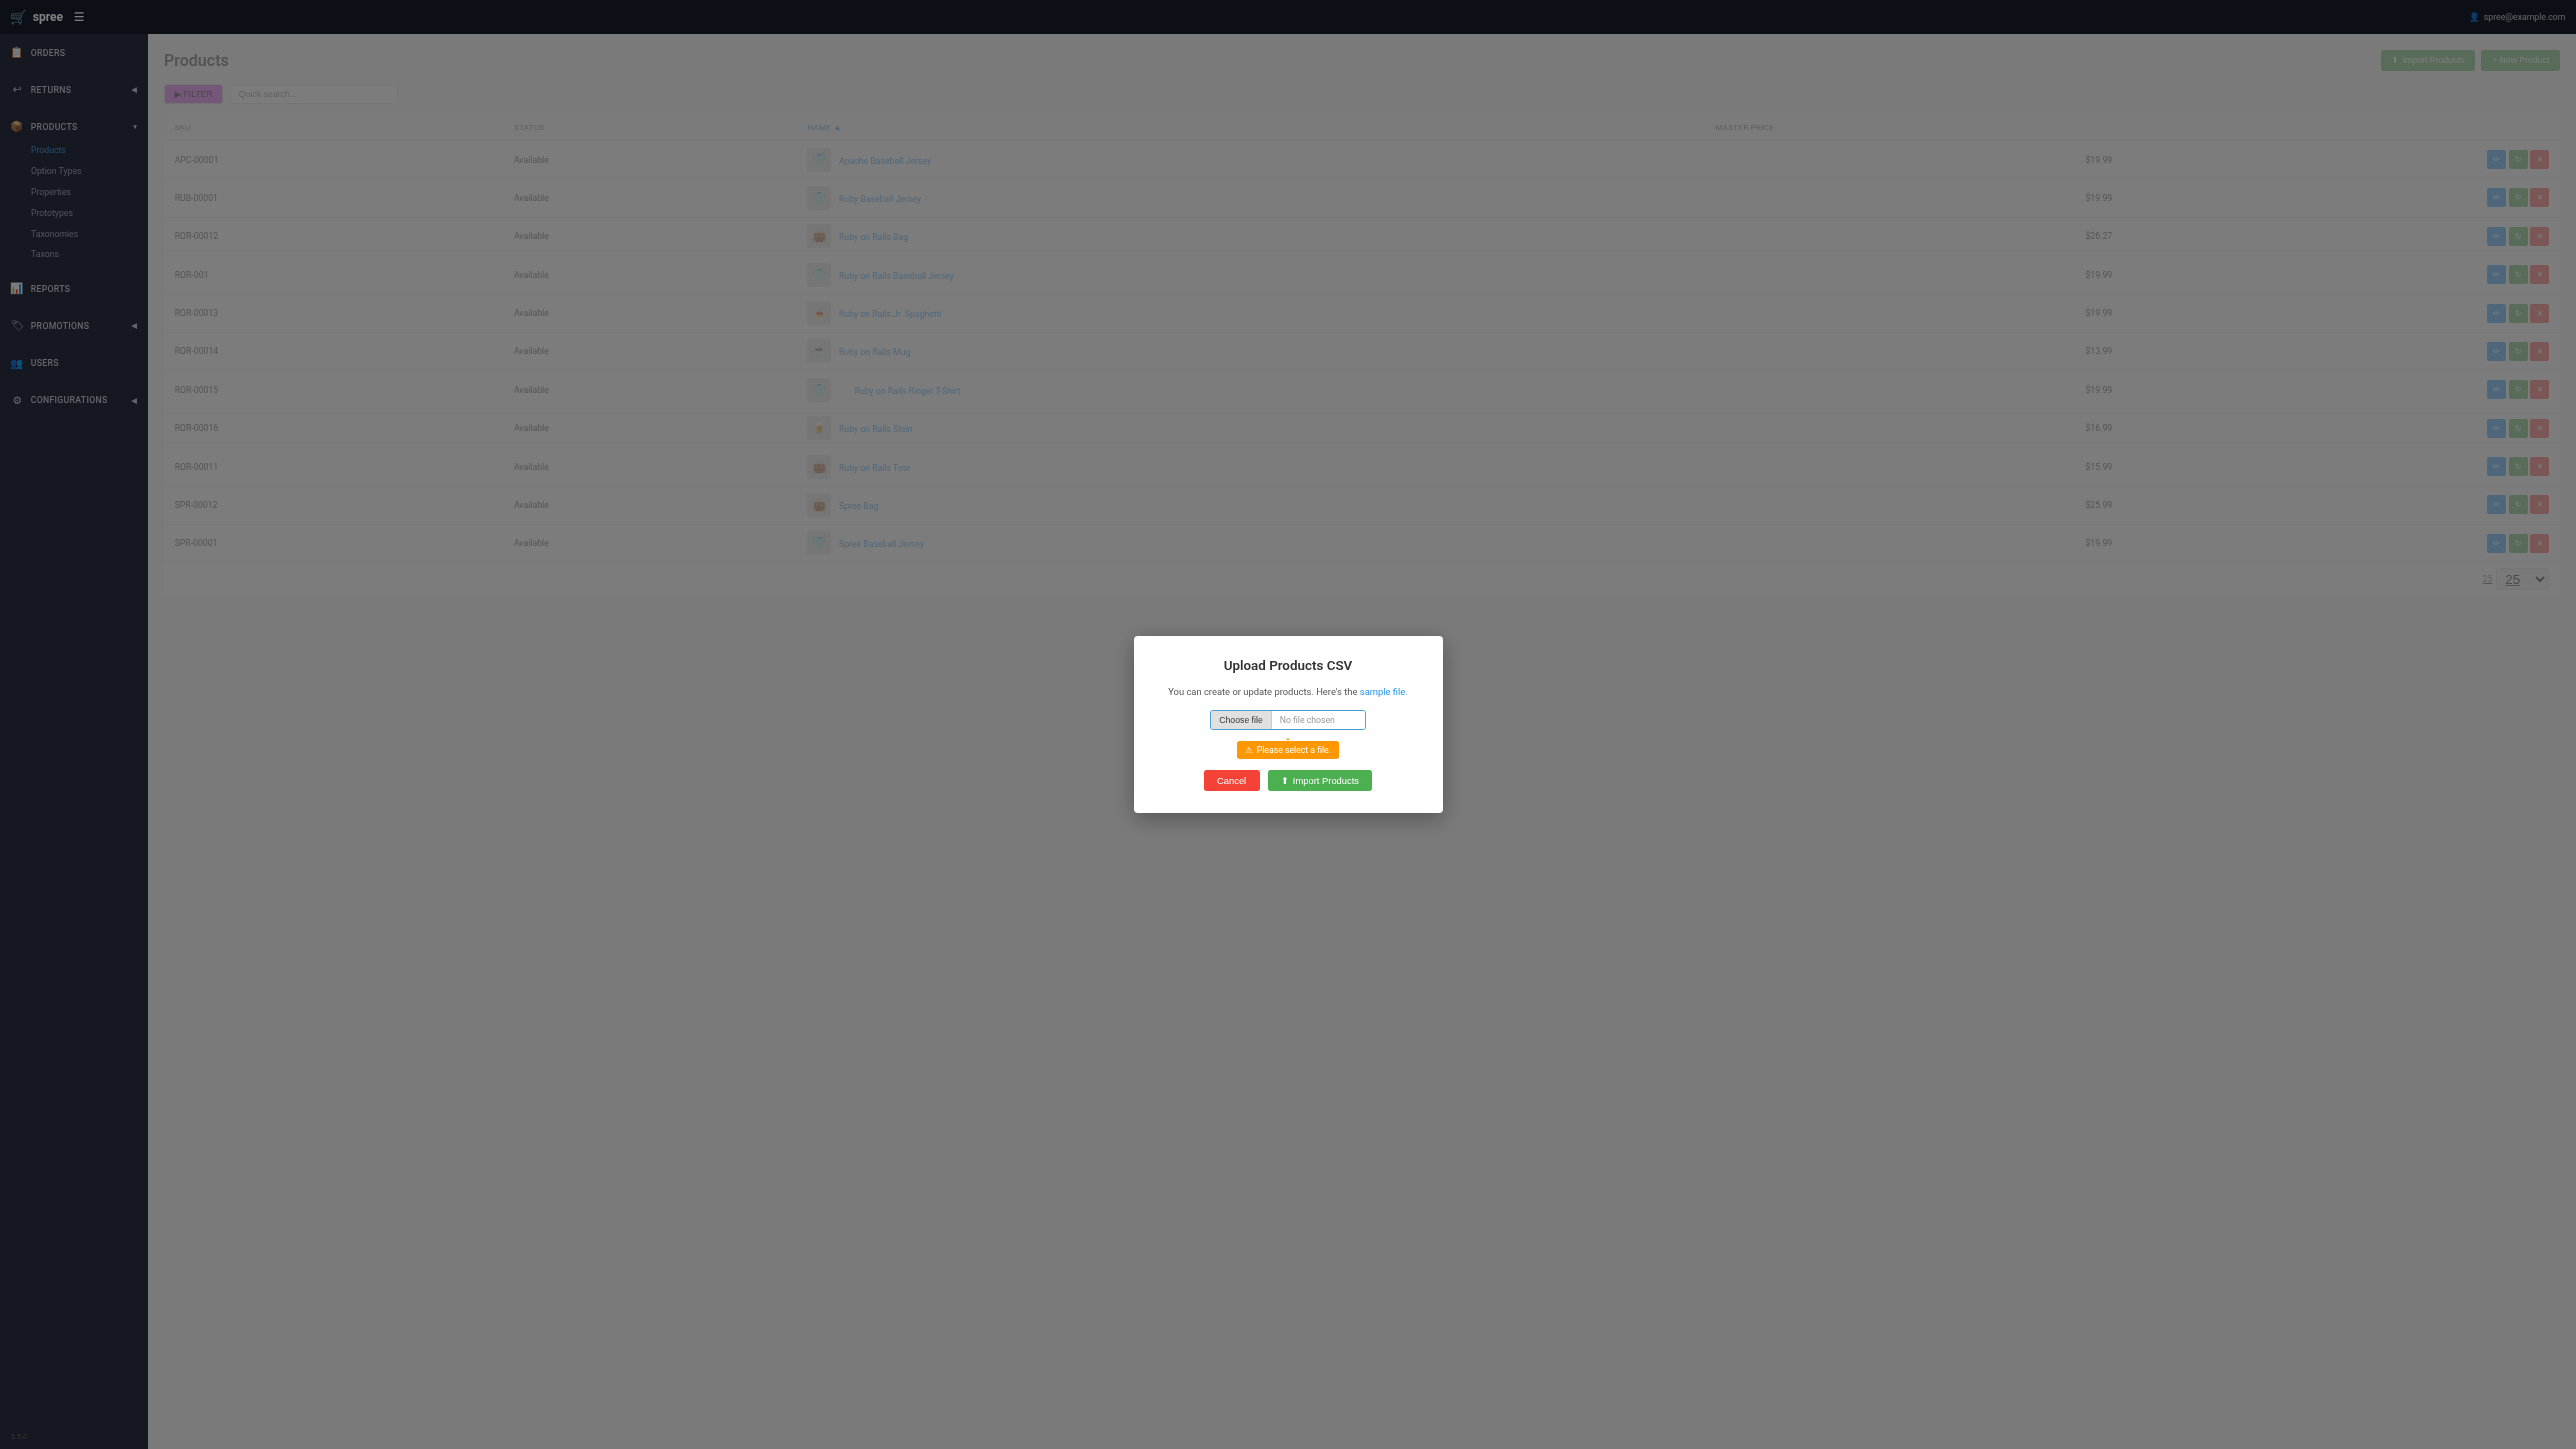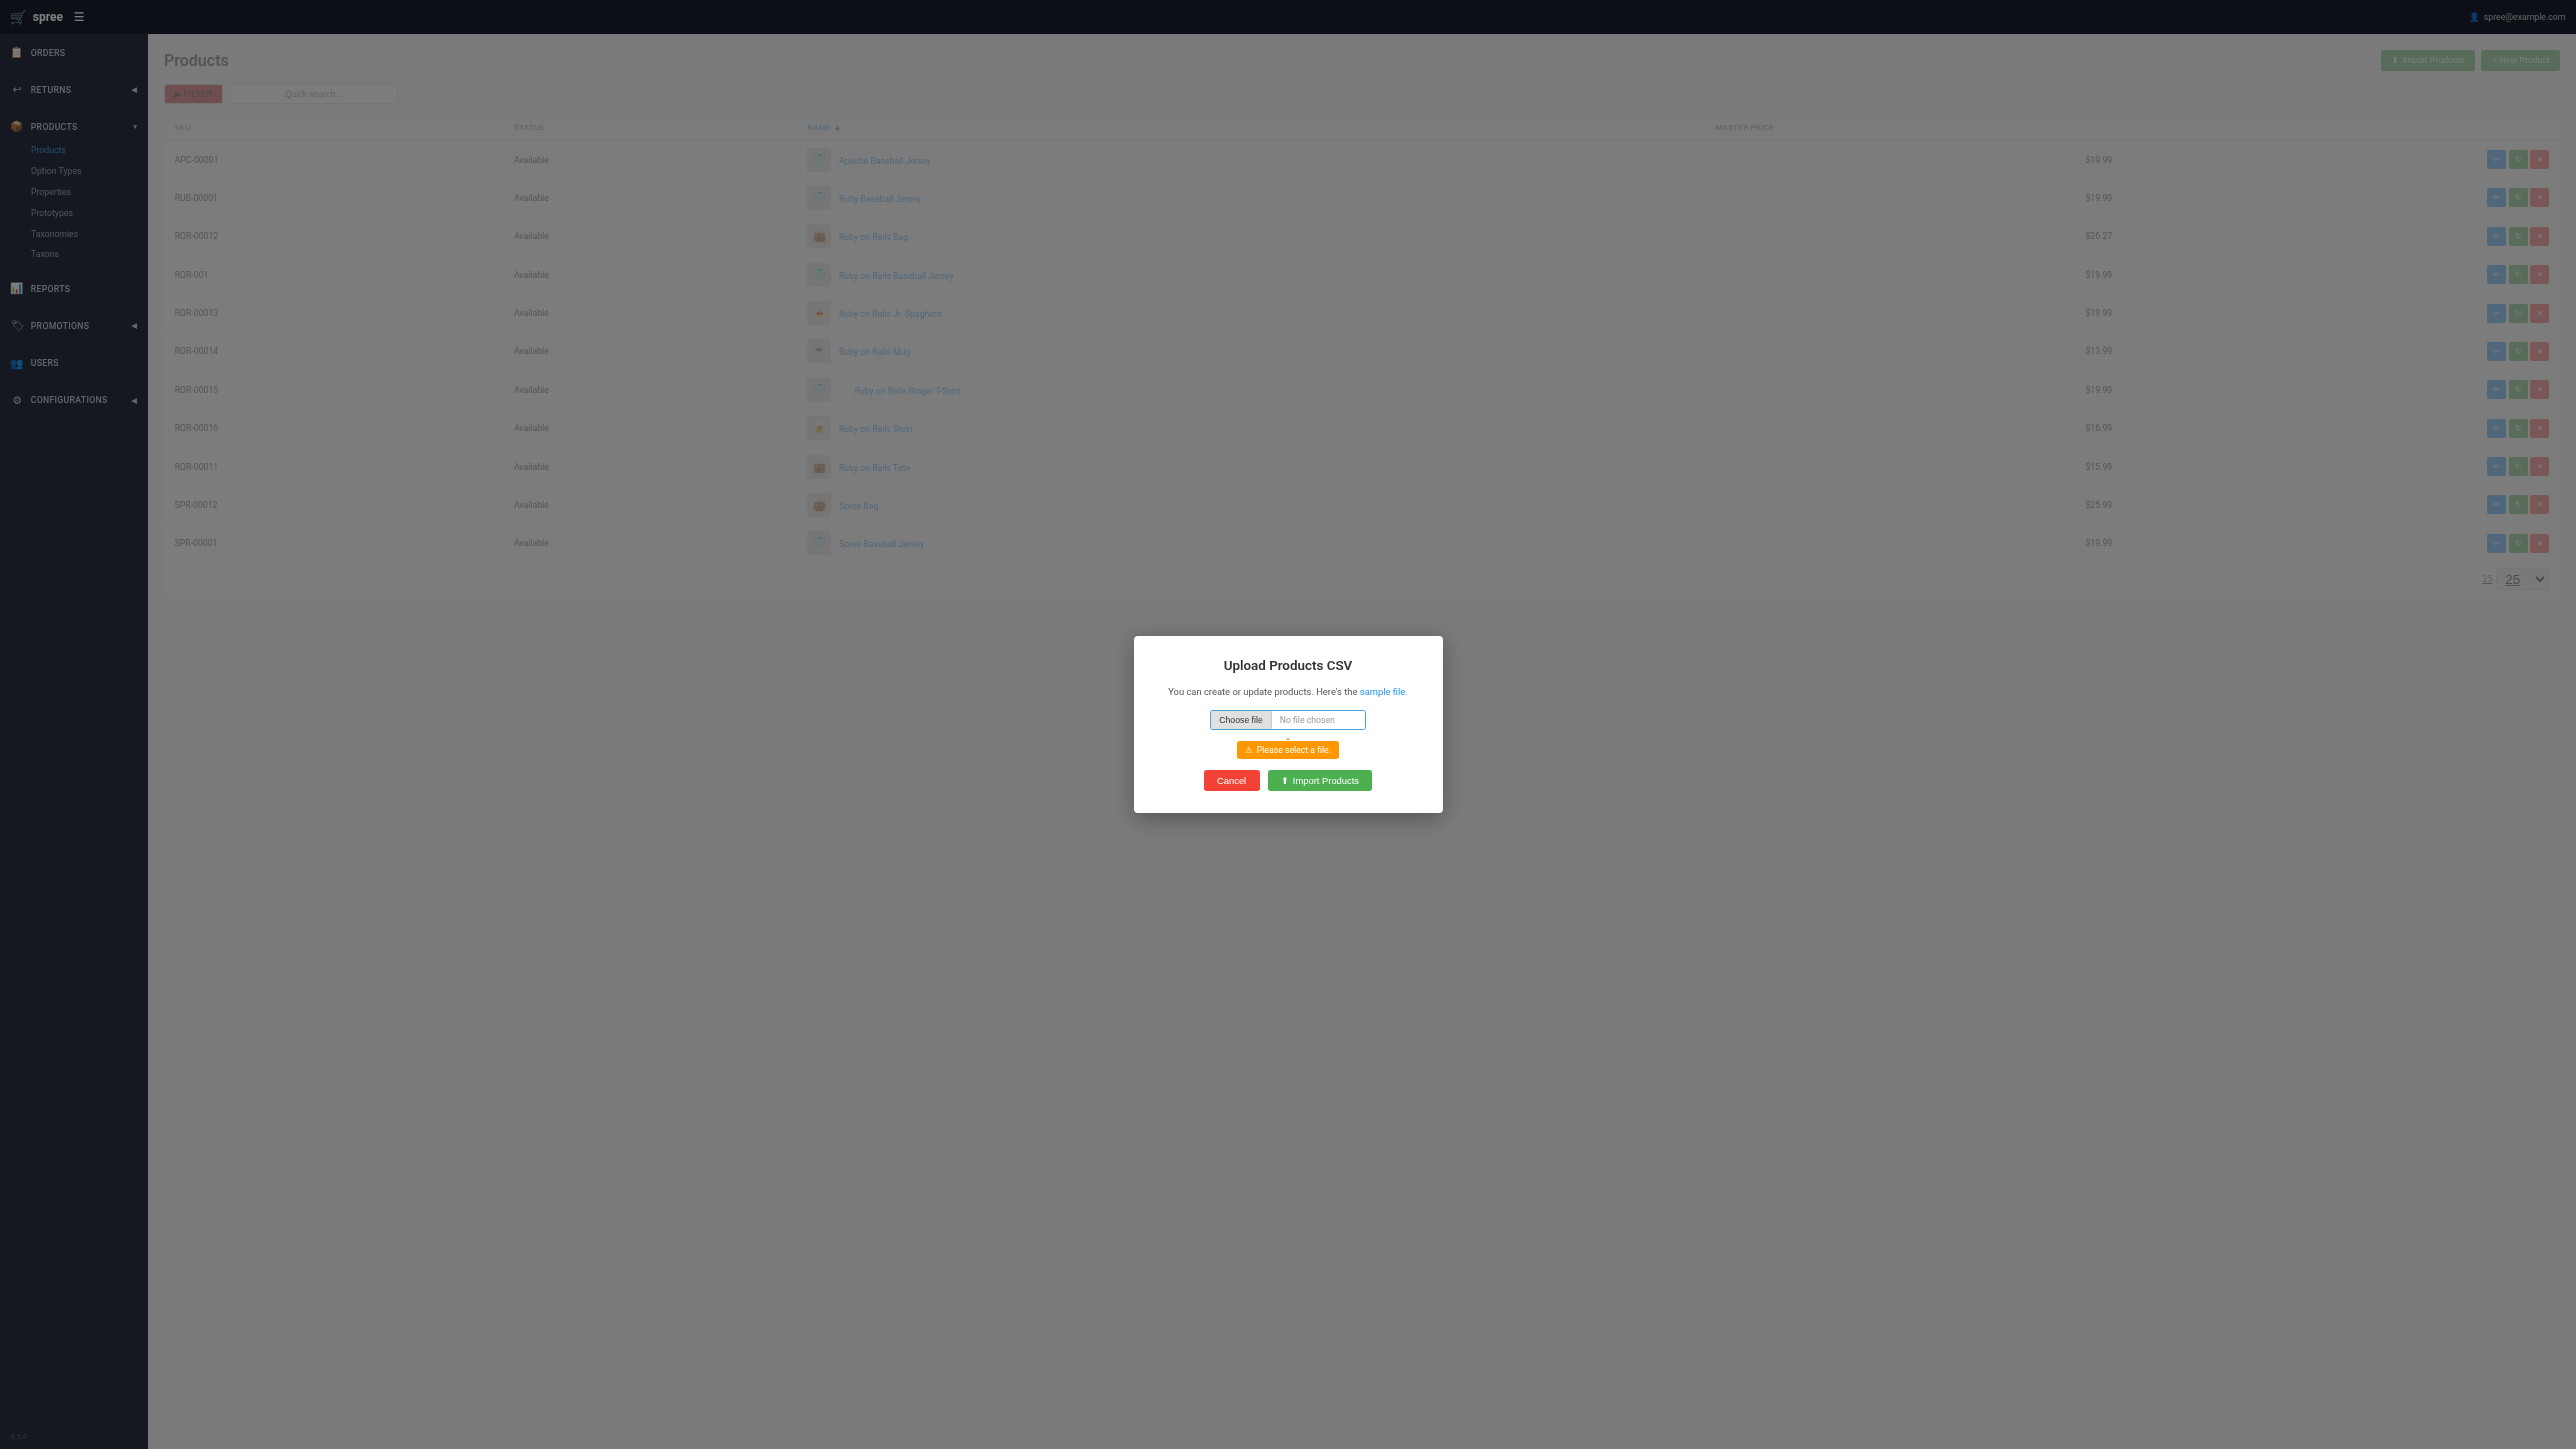--- a/index.html
+++ b/index.html
@@ -101,26 +101,26 @@
     }
     .btn-green { background: #4caf50; color: #fff; }
 
     
     .filter-bar {
       display: flex; align-items: center; gap: 6.7px;
       margin-bottom: 10.7px;
     }
     .btn-filter {
       padding: 4px 9.4px; border: 0.7px solid #ccc; border-radius: 2.7px;
-      background: #b91c1c; cursor: pointer; font-size: 8.7px;
+      background: #d946ef; cursor: pointer; font-size: 8.7px;
       display: flex; align-items: center; gap: 4px;
     }
     .search-input {
       padding: 4px 8px; border: 0.7px solid #ddd; border-radius: 2.7px;
-      font-size: 8.7px; width: 168px; color: #999; text-align: center;
+      font-size: 8.7px; width: 168px; color: #999;
     }
 
     
     .data-table {
       background: #fff;
       border-radius: 2.7px;
       box-shadow: 0 0.7px 2px rgba(0,0,0,0.1);
       width: 100%;
       border-collapse: collapse;
     }

